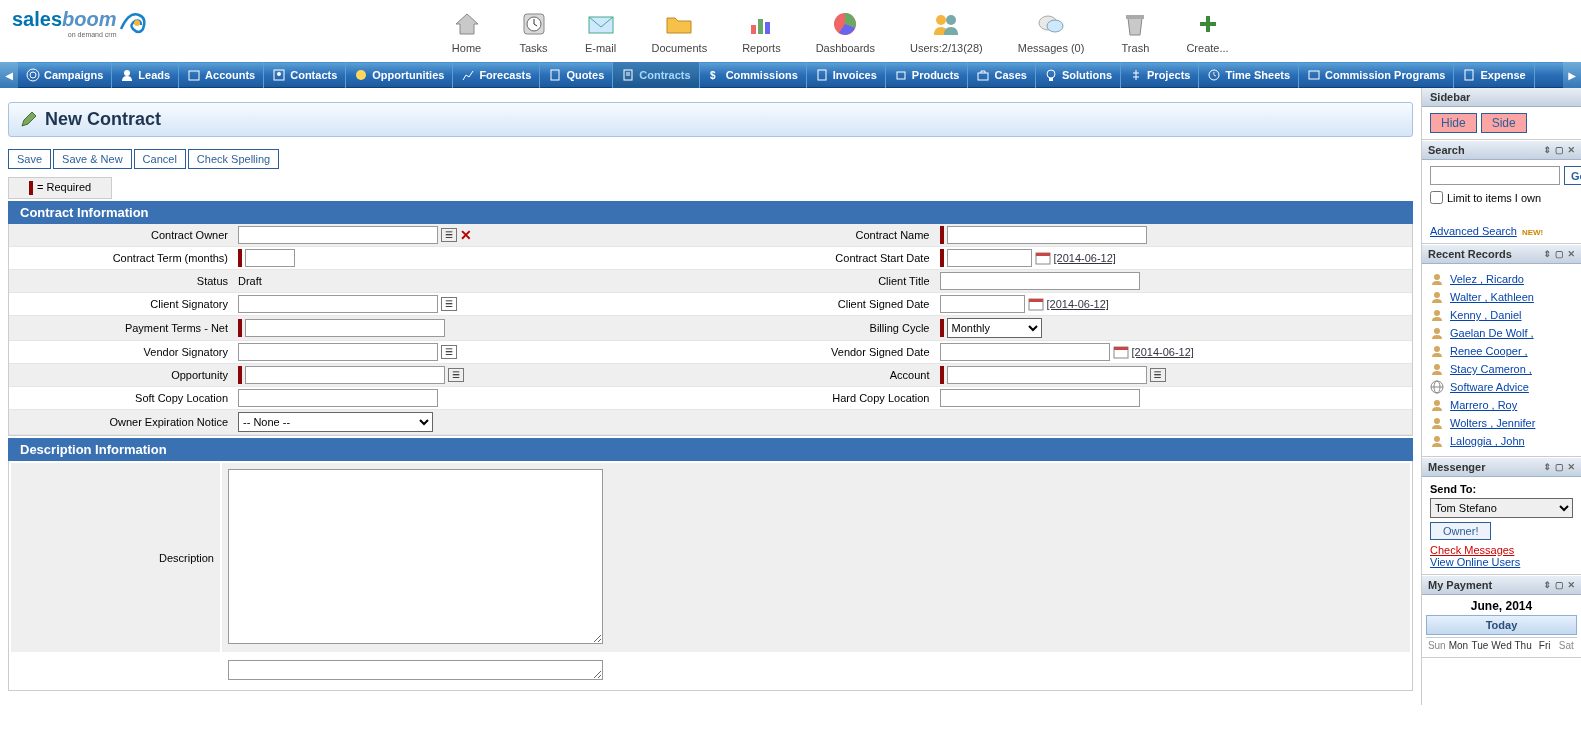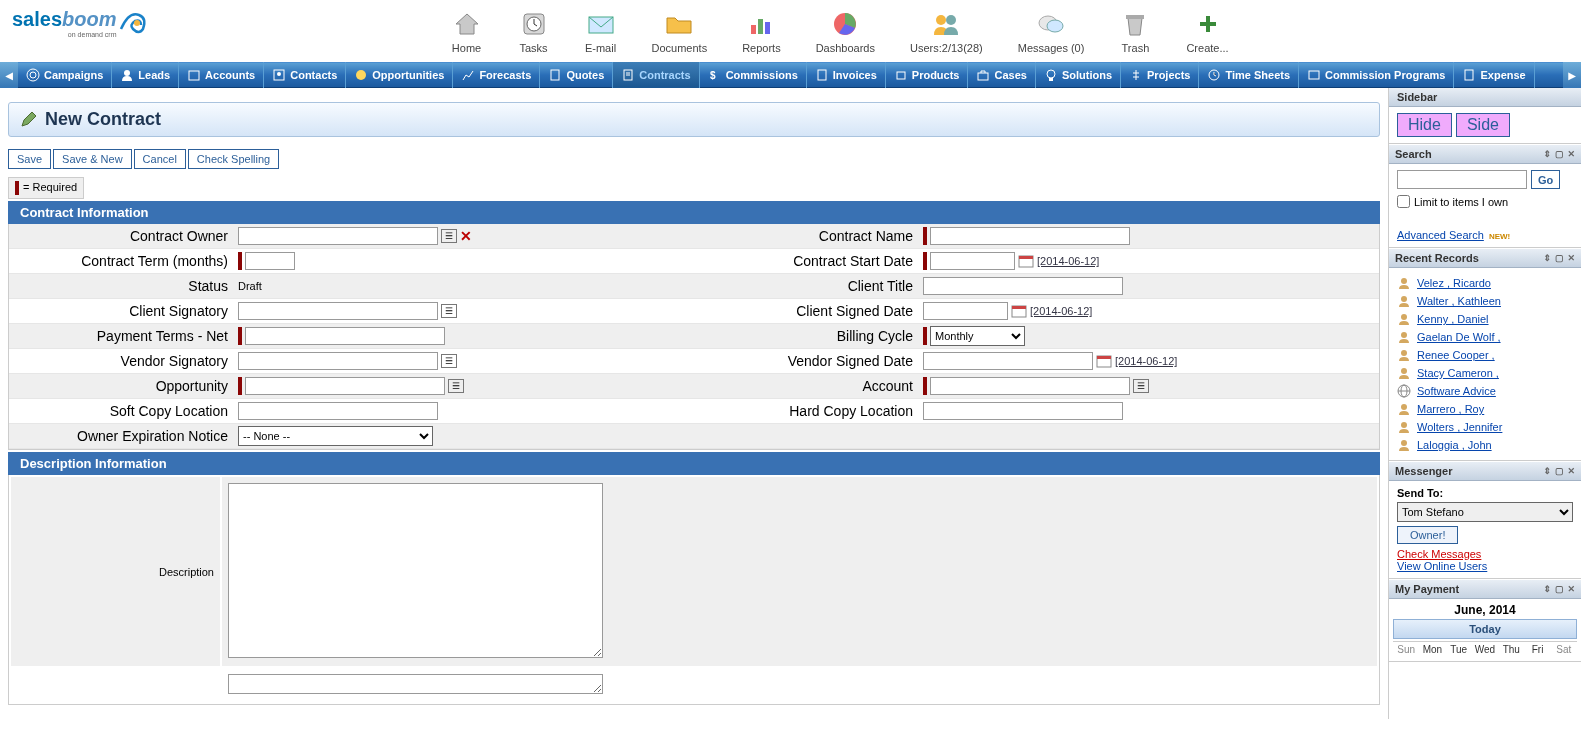--- a/index.html
+++ b/index.html
@@ -35,30 +35,30 @@
     
     .page-title-bar { background: linear-gradient(#f7fbff, #d5e5f7); border: 1px solid #a9c3de; border-radius: 3px; padding: 6px 10px; display:flex; align-items:center; gap:8px; margin-bottom:12px;}
     .page-title-bar h1 { font-size: 18px; font-weight: bold; color: #1e3552; }
     .title-icon { width:18px; height:18px; }
     
     
     .actions { display: flex; gap: 0; margin-bottom: 8px; }
     .action-btn { border: 1px solid #2c5f99; background: #fff; color: #2c5f99; font-size: 11px; padding: 3px 8px; cursor: pointer; margin-right: 2px; }
     
     
-    .required-note { border: 1px solid #ccc; background: #efefef; padding: 3px 6px; font-size: 11px; display:inline-block; }
+    .required-note { border: 1px solid #ccc; background: #efefef; padding: 3px 20px; font-size: 11px; display:inline-block; }
     .required-mark { display:inline-block; width:4px; height:14px; background:#8a0505; vertical-align: middle; margin-right:4px;}
     
     
     .section-header { background: #3971b3; color: #fff; font-weight: bold; font-size: 13px; padding: 4px 12px; margin-top: 2px; }
     
     
     .form-grid { display: grid; grid-template-columns: 1fr 1fr; border: 1px solid #ccc; border-top:none;}
     .form-cell { display: flex; align-items: center; border-bottom: 1px solid #e6e6e6;}
-    .form-label { width: 225px; text-align: right; padding: 4px 6px 4px 4px; font-size: 14px; }
+    .form-label { width: 225px; text-align: right; padding: 4px 6px 4px 4px; font-size: 11px; }
     .form-value { flex:1; padding: 2px 4px; display:flex; align-items:center; gap:3px;}
     .form-grid .form-cell { background: #fff; }
     .form-grid .form-cell.alt { background: #efefef; }
     .text-input { border: 1px solid #999; font-size: 11px; height: 18px; padding: 1px 3px; background:#fff;}
     .text-input.w200 { width: 200px; }
     .text-input.w85 { width: 85px; }
     .text-input.w50 { width: 50px; }
     .select-input { border: 1px solid #666; font-size: 11px; height: 20px; width: 195px; background:#fff;}
     .select-input.w95 { width:95px;}
     .req-bar { display:inline-block; width:4px; height:18px; background:#8a0505;}
@@ -67,24 +67,24 @@
     .cal-ico { width:16px; height:14px; cursor:pointer;}
     .date-link { color:#334; text-decoration: underline; font-size:11px; cursor:pointer;}
     textarea.text-input { width: 375px; height: 175px; resize: both; }
     
     .desc-table { width:100%; border:1px solid #ccc; border-top:none;}
     .desc-table td { vertical-align: middle; }
     .desc-table .lbl-col { width:209px; text-align:right; padding:6px;}
     .desc-table .val-col { padding:6px;}
     
     
-    .sidebar { width: 193px; border-left: 1px solid #ccc;}
+    .sidebar { width: 160px; border-left: 1px solid #ccc;}
     .sidebar-header { background: linear-gradient(#e8eef5,#c5d2e1); border-bottom:1px solid #a3b2c4; padding:3px 8px; font-size:11px; font-weight:bold; color:#333;}
     .sidebar-toggle { display:flex; gap:4px; padding:6px 8px; background:#fff; border-bottom:1px solid #ccc;}
-    .sidebar-toggle button { border:1px solid #2c5f99; background:#f0abfc; color:#2c5f99; font-size:16px; padding:2px 10px; cursor:pointer;}
+    .sidebar-toggle button { border:1px solid #2c5f99; background:#fca5a5; color:#2c5f99; font-size:12px; padding:2px 10px; cursor:pointer;}
     
     .panel-header { background: linear-gradient(#e8eef5,#c5d2e1); border-top:1px solid #fff; border-bottom:1px solid #a3b2c4; padding:3px 6px; font-size:11px; font-weight:bold; color:#333; display:flex; align-items:center; justify-content:space-between;}
     .panel-icons { display:flex; gap:4px; font-size:9px; color:#666;}
     .panel-icons span { cursor:pointer; }
     .panel-body { padding: 6px 8px; background:#fff; border-bottom:1px solid #ccc;}
     
     .search-row { display:flex; gap:4px; }
     .search-input { border:1px solid #999; width:130px; height:19px; }
     .go-btn { border:1px solid #2c5f99; background:#fff; color:#2c5f99; font-size:11px; padding:1px 6px; cursor:pointer; font-weight:bold;}
     .limit-row { display:flex; align-items:center; gap:4px; margin-top:6px; font-size:11px;}

